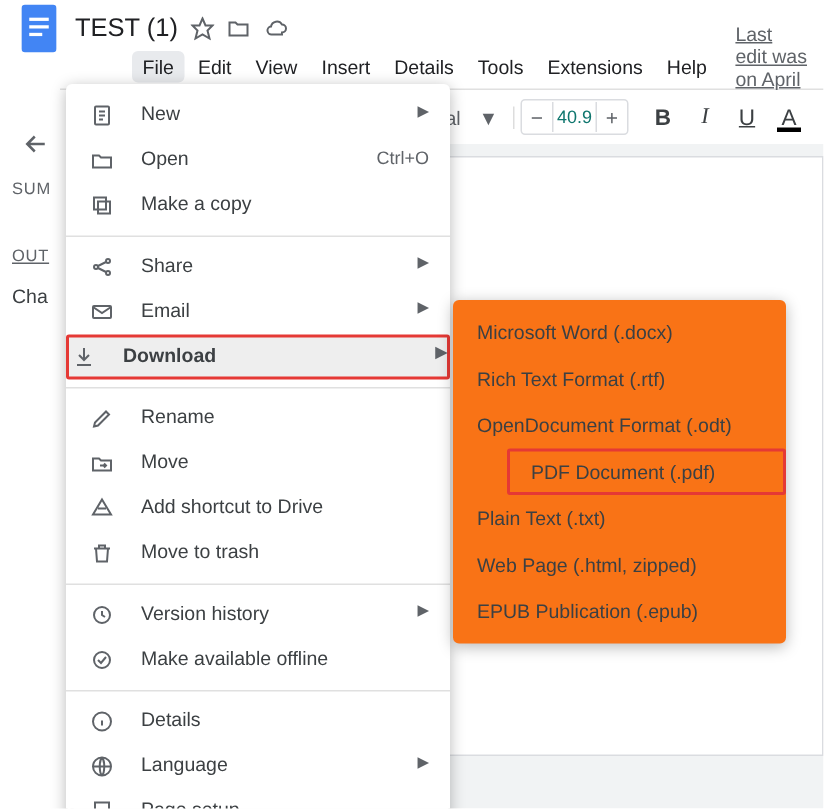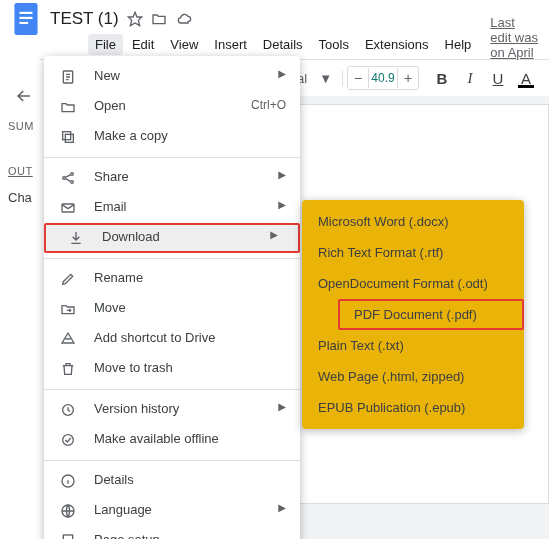--- a/index.html
+++ b/index.html
@@ -35,28 +35,28 @@
   .sum { position:absolute; left:8px; top:120px; font-size:11px; letter-spacing:0.5px; color:#5f6368;}
   .out { position:absolute; left:8px; top:165px; font-size:11px; letter-spacing:0.5px; color:#5f6368;text-decoration:underline;}
   .cha { position:absolute; left:8px; top:190px; font-size:13px; color:#3c4043;}
   .back { position:absolute; left:14px; top:86px; color:#5f6368;}
   
   .canvas { flex:1; background:#f1f3f4; border-left:1px solid #e8e8e8;}
   .page { background:#fff; margin:8px 0 0 10px; height:400px; border:1px solid #dadce0;}
   
   .dropdown { position: absolute; left: 44px; top: 56px; width: 256px; background: #fff; border-radius: 4px; box-shadow: 0 2px 10px rgba(0,0,0,0.28); padding: 6px 0; z-index: 10; }
   .dd-item { display: flex; padding: 6px 14px; font-size: 13px; color: #3c4043; cursor: pointer; position: relative; min-height: 30px; }
-  .dd-item.hl { background:#eeeeee; border:2px solid #e53935; border-radius:2px; margin:0; padding:4px 20px;}
+  .dd-item.hl { background:#eeeeee; border:2px solid #e53935; border-radius:2px; margin:0; padding:4px 0;font-weight:bold;}
   .dd-icon { width: 20px; margin-right: 16px; color: #5f6368; display:flex; align-items:center; justify-content:center; }
   .dd-label { flex:1; }
   .dd-short { color:#5f6368; font-size:12px; }
   .dd-arrow { color:#5f6368; font-size:10px; }
   .dd-sep { height:1px; background:#e0e0e0; margin:5px 0; }
   
-  .submenu { position:absolute; left:302px; top:200px; width:222px; background:#eab308; border-radius:4px; box-shadow: 0 2px 10px rgba(0,0,0,0.28); padding:6px 0; z-index:11;}
+  .submenu { position:absolute; left:302px; top:200px; width:222px; background:#f97316; border-radius:4px; box-shadow: 0 2px 10px rgba(0,0,0,0.28); padding:6px 0; z-index:11;}
   .sub-item { padding:8px 16px; font-size:13px; color:#3c4043; cursor:pointer; }
   .sub-item.hl { border:2px solid #e53935; border-radius:2px; padding:6px 14px;margin-left:36px;}
 </style>
 </head>
 <body>
 
 <div class="header">
   <div class="doc-icon">
     <svg viewBox="0 0 36 48">
         <rect x="2" y="2" width="32" height="44" rx="3" fill="#4285f4"></rect>

